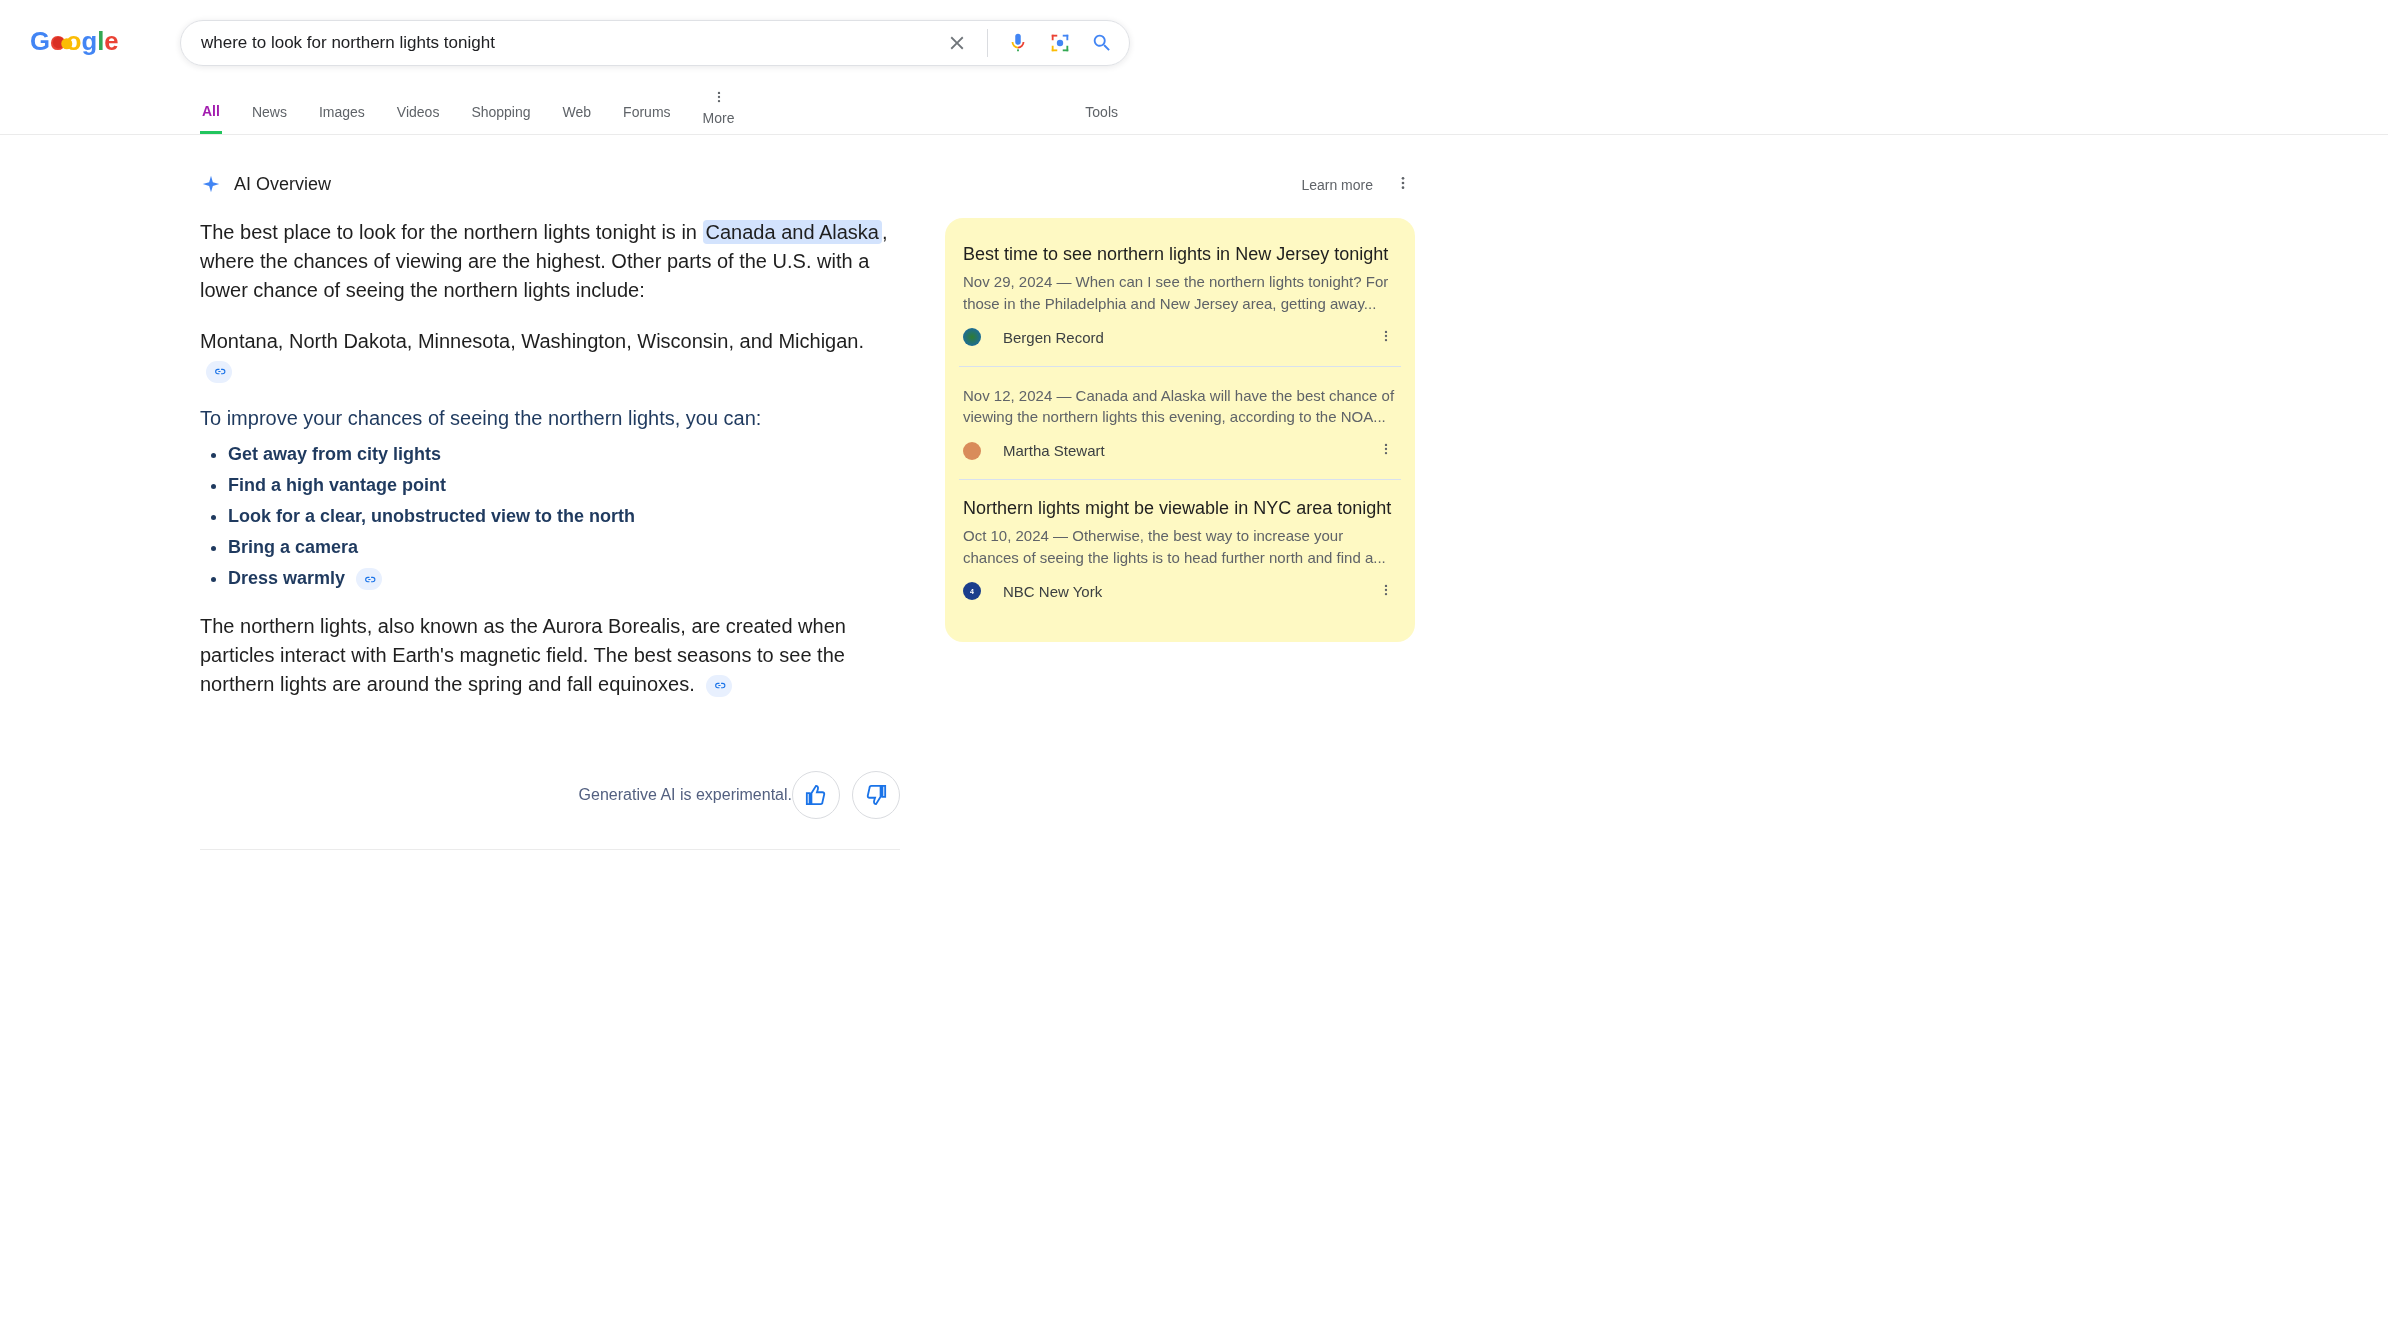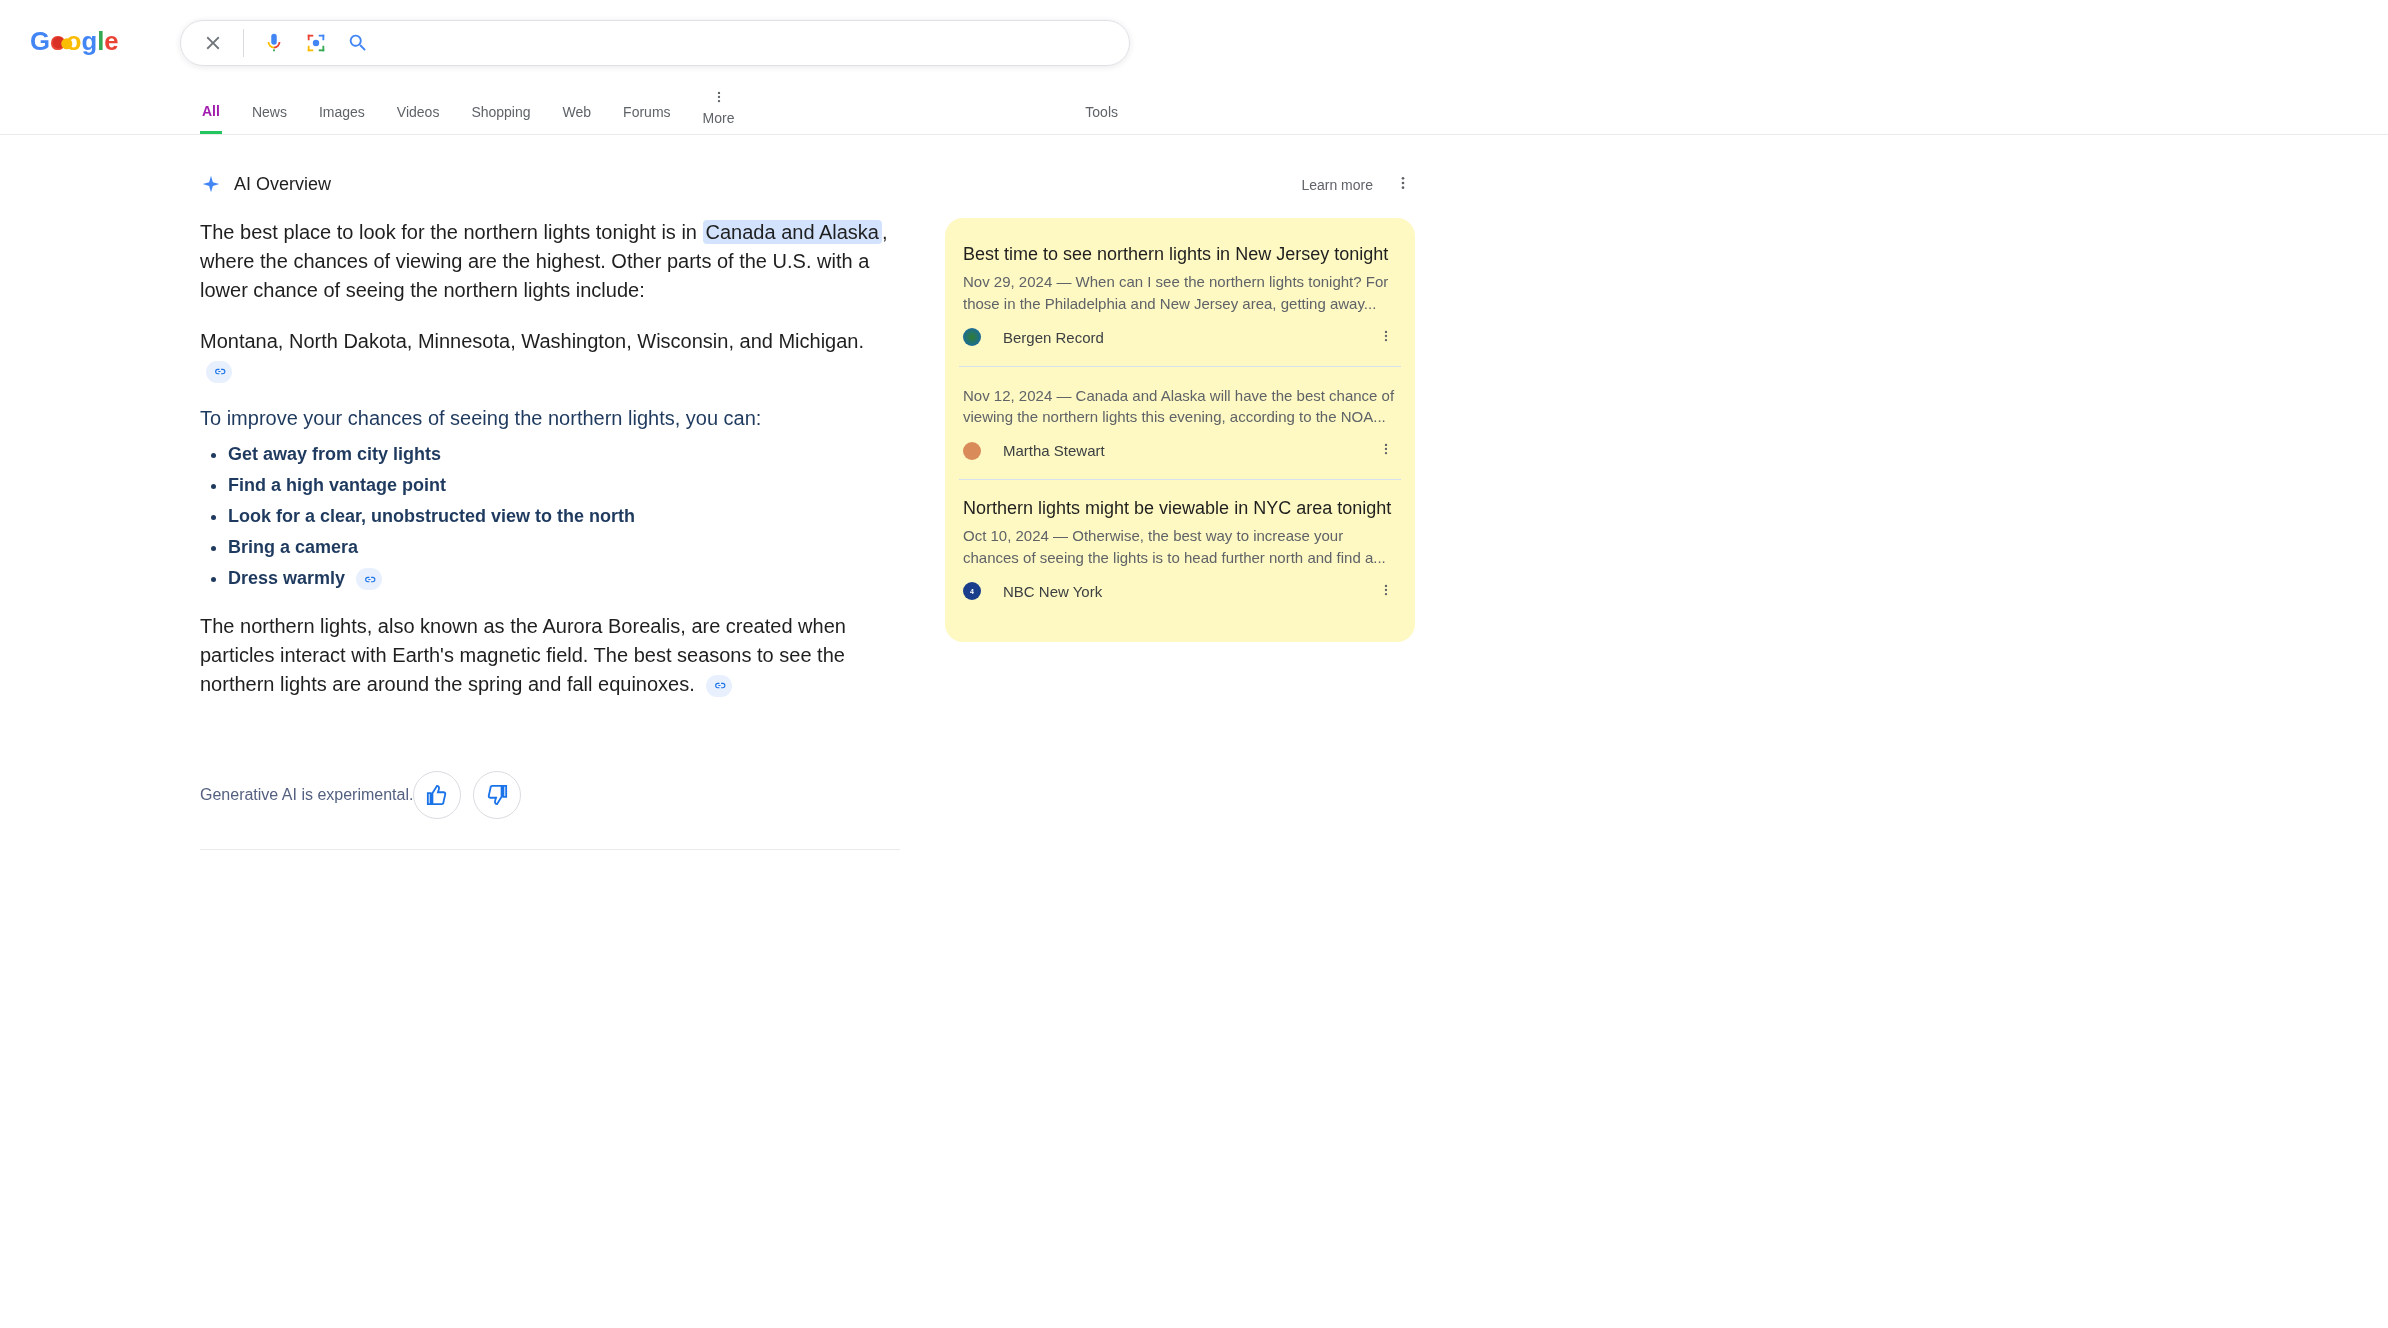--- a/index.html
+++ b/index.html
@@ -145,21 +145,21 @@
   .favicon { width:18px; height:18px; border-radius:50%; }
   .src-menu { cursor:pointer; color:#5f6368; padding:4px;}
   .showall {
     background:#d3e3fd; border:none; width:100%;
     height:44px; border-radius:22px; font-size:16px;
     color:#1f3a5f; cursor:pointer;
   }
 
   .foot-row {
     margin-left:200px; width:700px;
-    display:flex; align-items:center; justify-content:flex-start;
+    display:flex; align-items:center; justify-content:flex-end;
     margin-top: 50px;
     padding-bottom: 30px;
     border-bottom: 1px solid #ebebeb;
     margin-bottom: 20px;
   }
   .foot-text { color:#536080; font-size:16px; font-weight:500;}
   .thumbs { display:flex; gap:12px;}
   .thumb {
     width:48px; height:48px; border:1px solid #dadce0;
     border-radius:50%; display:flex; align-items:center;
@@ -174,20 +174,21 @@
   <div class="logo">
     <svg viewBox="0 0 272 92">
       <text x="0" y="65" font-size="70" font-family="Arial" font-weight="bold">
         <tspan fill="#4285F4">G</tspan><tspan fill="#EA4335">o</tspan><tspan fill="#FBBC05">o</tspan><tspan fill="#4285F4">g</tspan><tspan fill="#34A853">l</tspan><tspan fill="#EA4335">e</tspan>
       </text>
       <circle cx="78" cy="45" r="16" fill="#d93025"></circle>
       <circle cx="100" cy="48" r="15" fill="#fbbc04"></circle>
     </svg>
   </div>
   <div class="searchbox">
+    <input type="text" value="where to look for northern lights tonight" style="">
     <div class="sb-icons">
       <div class="sb-icon">
         <svg viewBox="0 0 24 24" width="22" height="22">
             <path fill="#70757a" d="M19 6.41L17.59 5 12 10.59 6.41 5 5 6.41 10.59 12 5 17.59 6.41 19 12 13.41 17.59 19 19 17.59 13.41 12z"></path>
           </svg>
       </div>
       <div class="sb-divider"></div>
       <div class="sb-icon">
         <svg viewBox="0 0 24 24" width="22" height="22">
             <path fill="#4285f4" d="M12 14a3 3 0 003-3V5a3 3 0 00-6 0v6a3 3 0 003 3z"></path>

